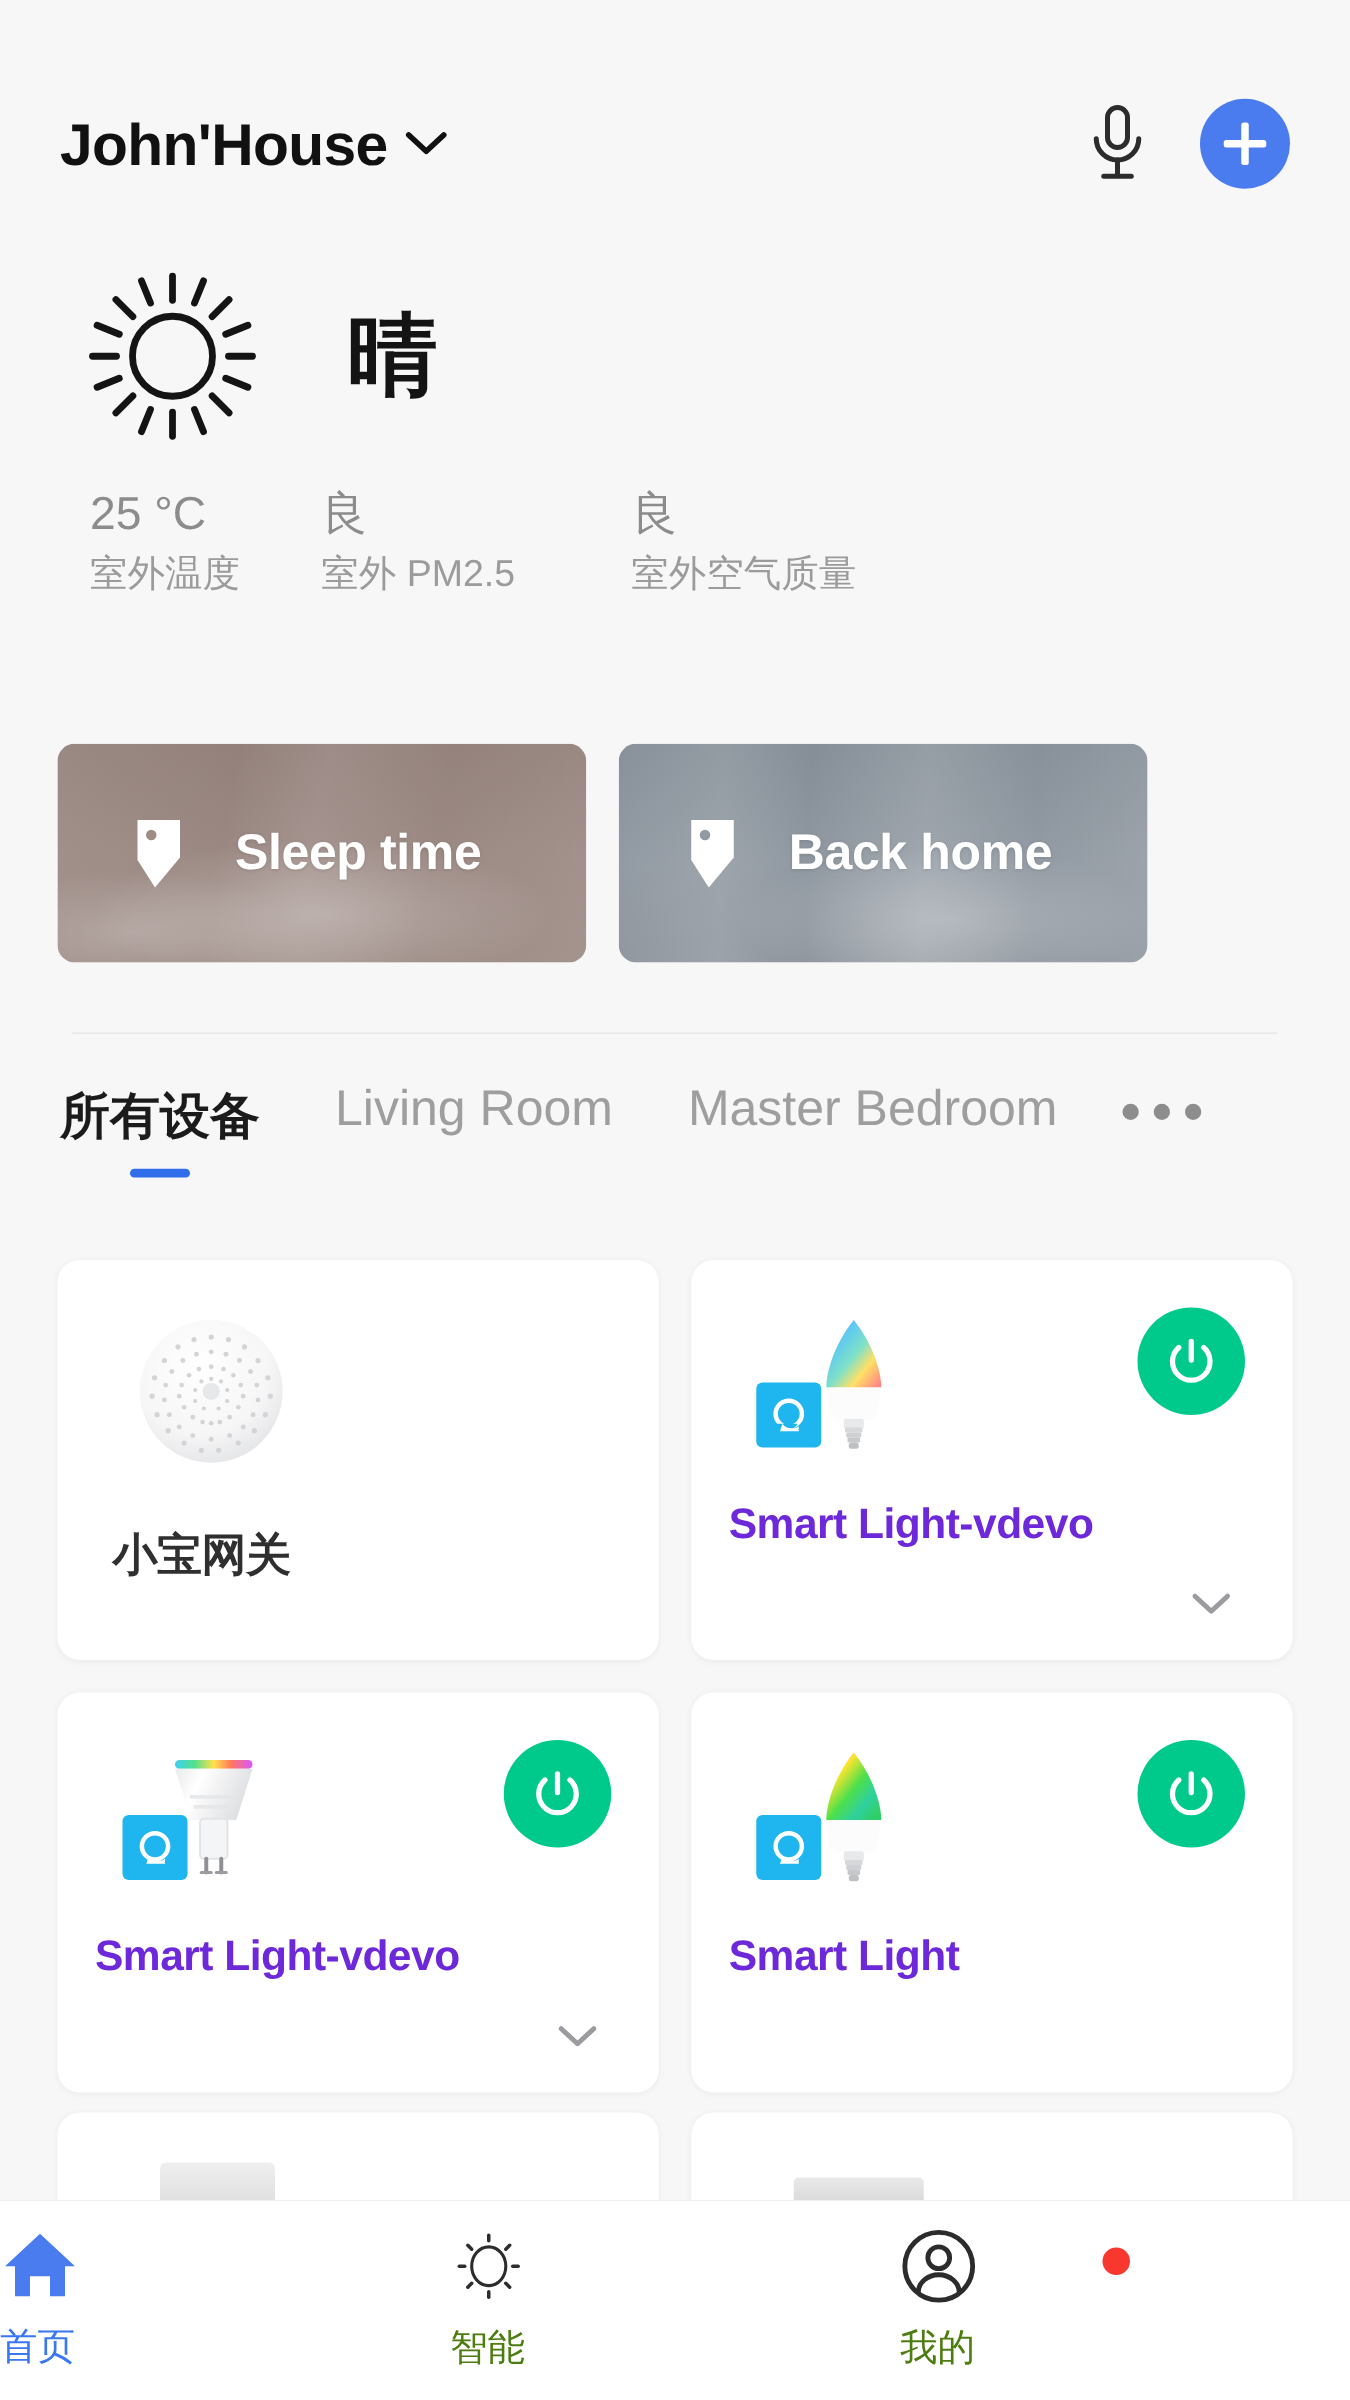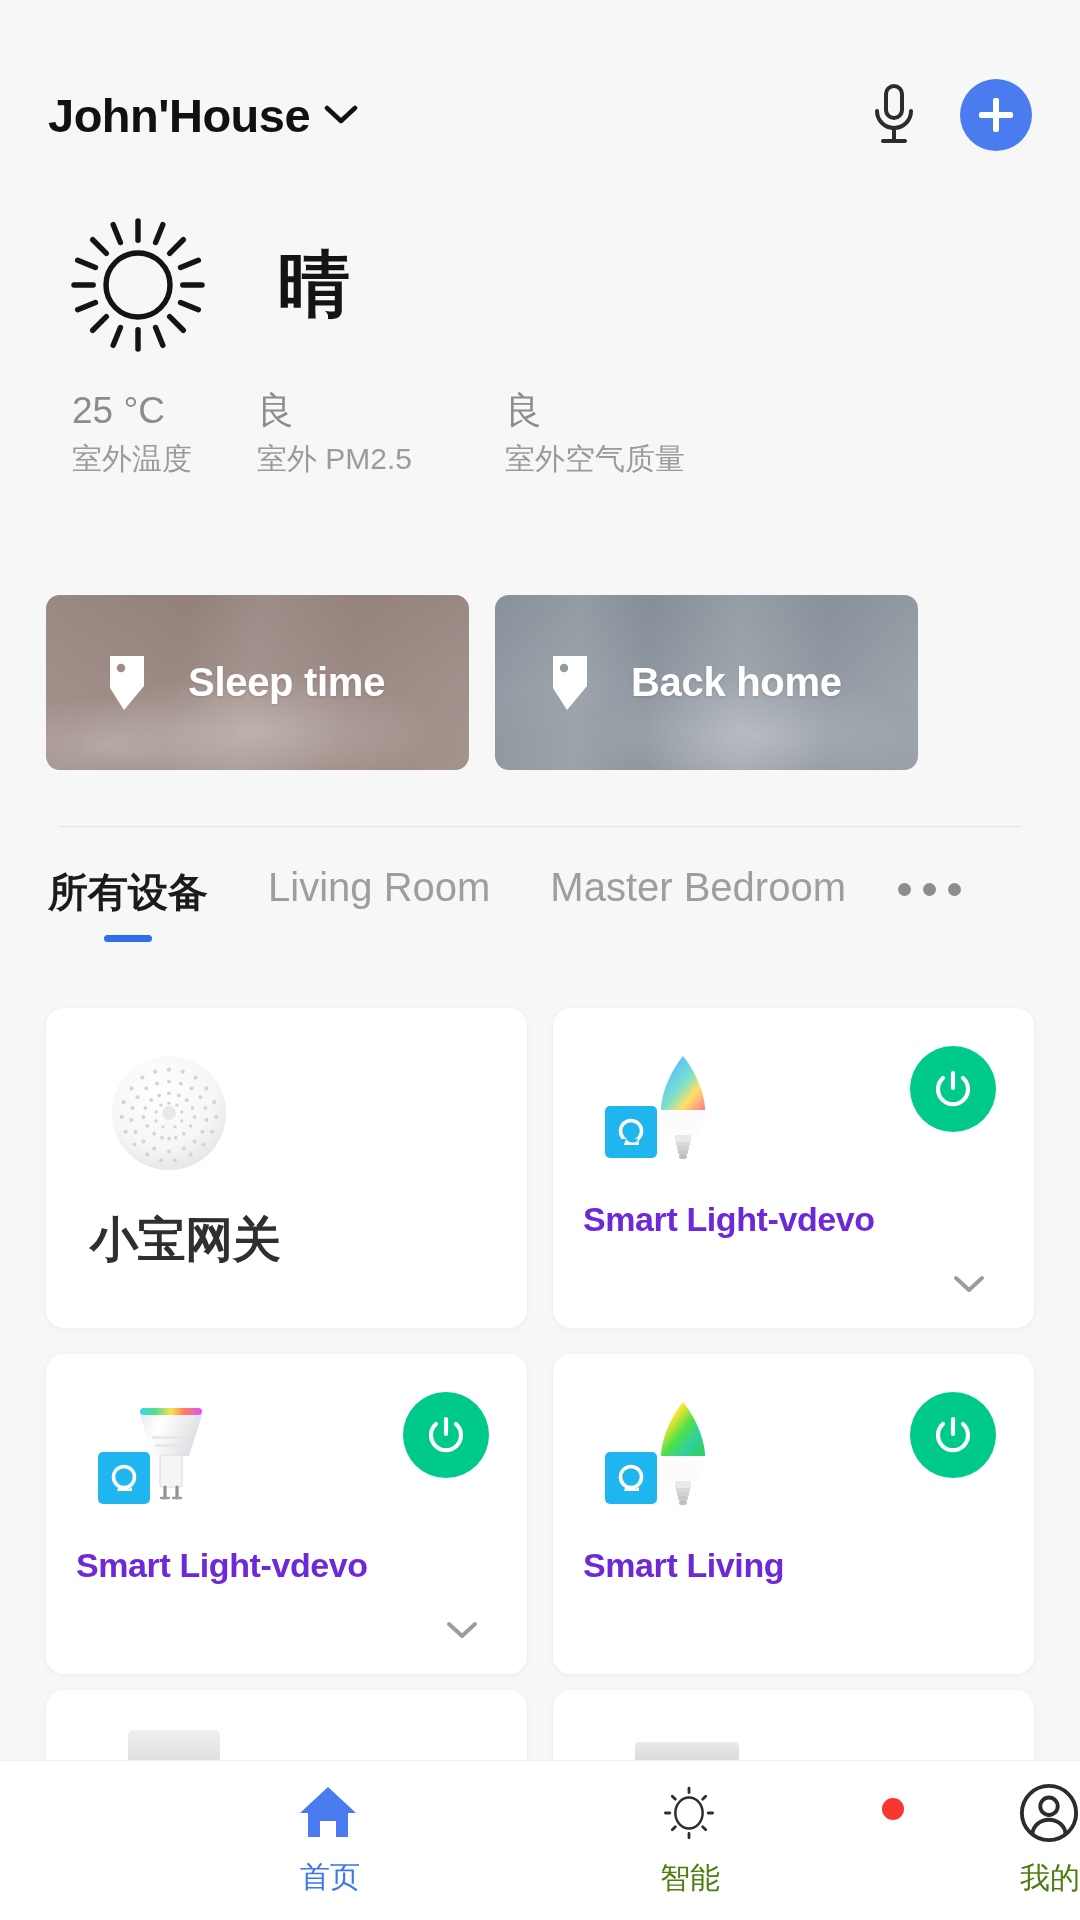--- a/index.html
+++ b/index.html
@@ -99,21 +99,21 @@
   }
   .card {
     position: relative; background:#fff; border-radius: 18px; height: 320px;
     box-shadow: 0 1px 6px rgba(0,0,0,.05); cursor:pointer; overflow:hidden;
   }
   .card-icon { position:absolute; left: 60px; top: 38px; width: 130px; height: 130px; }
   .card-title {
     position:absolute; left: 30px; right: 24px; top: 192px;
     font-size: 34px; color: #6d28d9; font-weight: bold; letter-spacing: -.4px;
   }
-  .card-title.cjk { left: 44px; font-size: 48px; color:#2f2f2f; top: 200px;}
+  .card-title.cjk { left: 44px; font-size: 36px; color:#2f2f2f; top: 212px;}
   .power-btn {
     position:absolute; right: 38px; top: 38px; width: 86px; height: 86px; border-radius:50%;
     background:#00c98c; display:flex; align-items:center; justify-content:center;
     cursor:pointer;
   }
   .card-expand { position:absolute; right: 48px; bottom: 30px; cursor:pointer; }
 
   
   .bulbwrap { position:relative; width:130px; height:130px; }
   .alexa-badge {
@@ -133,21 +133,21 @@
   }
   .card-partial { background:#fff; border-radius:18px; height:140px; box-shadow: 0 1px 6px rgba(0,0,0,.05); position:relative; overflow:hidden;}
   .stub-dev1 { position:absolute; left: 82px; top: 40px; width: 92px; height: 40px; background: linear-gradient(180deg,#efefef,#dcdcdc); border-radius: 5px; }
   .stub-dev2 { position:absolute; left: 82px; top: 52px; width: 104px; height: 30px; background: linear-gradient(180deg,#e9e9e9,#d2d2d2); border-radius: 4px; }
 
   
   .bottomnav {
     position:absolute; left:0; bottom:0; width:1080px; height: 160px; background:#fff;
     display:flex; align-items:center; border-top: 1px solid #efefef;
   }
-  .navitem { flex:1; display:flex; flex-direction:column; align-items:flex-end; justify-content:center; gap: 14px; cursor:pointer; position:relative; }
+  .navitem { flex:1; display:flex; flex-direction:column; align-items:flex-start; justify-content:center; gap: 14px; cursor:pointer; position:relative; }
   .navlabel { font-size: 30px; color:#4d7c0f; }
   .navitem.active .navlabel { color:#3b78f0; }
   .badge-dot {
     position:absolute; width: 22px; height: 22px; border-radius:50%; background:#f8372e;
     right: 176px; top: 16px;
   }
 </style>
 </head>
 <body>
 
@@ -471,21 +471,21 @@
             </svg>
           </div>
         </div>
       </div>
       <div class="power-btn">
         <svg width="44" height="44" viewBox="0 0 44 44">
           <path d="M12 11 A15 15 0 1 0 32 11" stroke="#fff" stroke-width="4.2" fill="none" stroke-linecap="round"></path>
           <line x1="22" y1="6" x2="22" y2="21" stroke="#fff" stroke-width="4.2" stroke-linecap="round"></line>
         </svg>
       </div>
-      <div class="card-title">Smart Living</div>
+      <div class="card-title">Smart Light</div>
     </div>
   </div>
 
   <div class="grid-partial">
     <div class="card-partial">
       <div class="stub-dev1"></div>
     </div>
     <div class="card-partial">
       <div class="stub-dev2"></div>
     </div>

